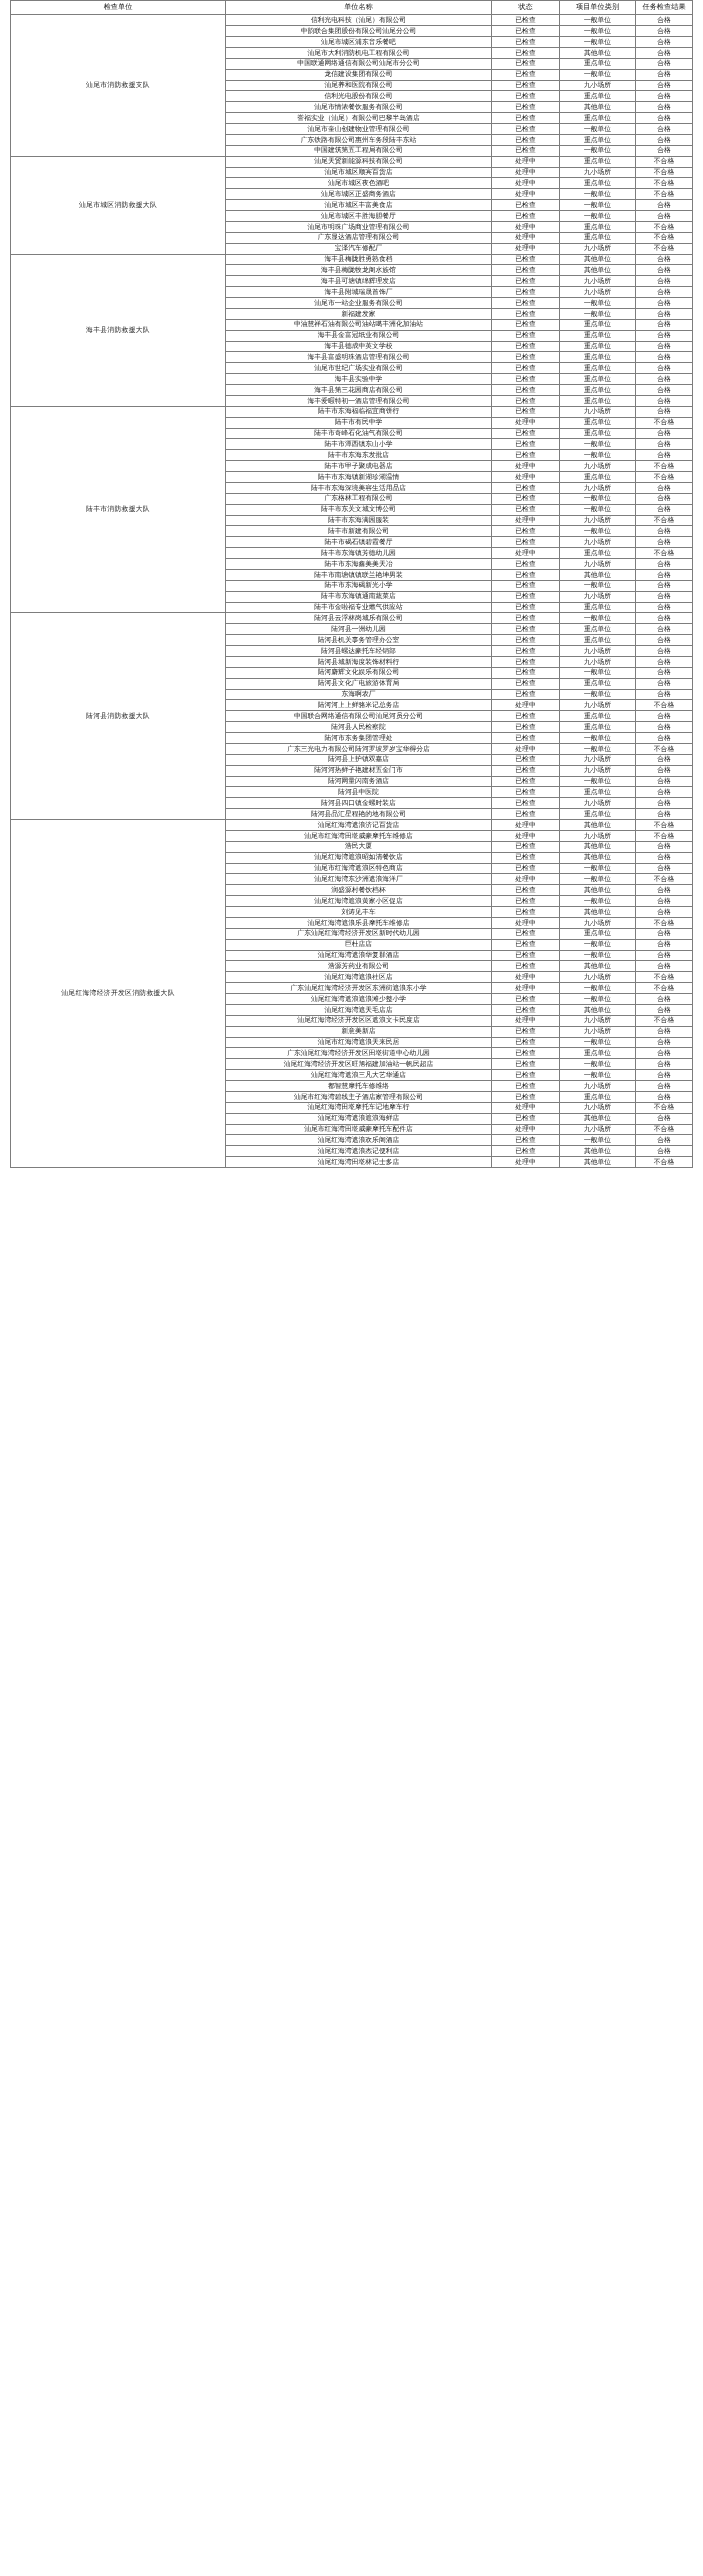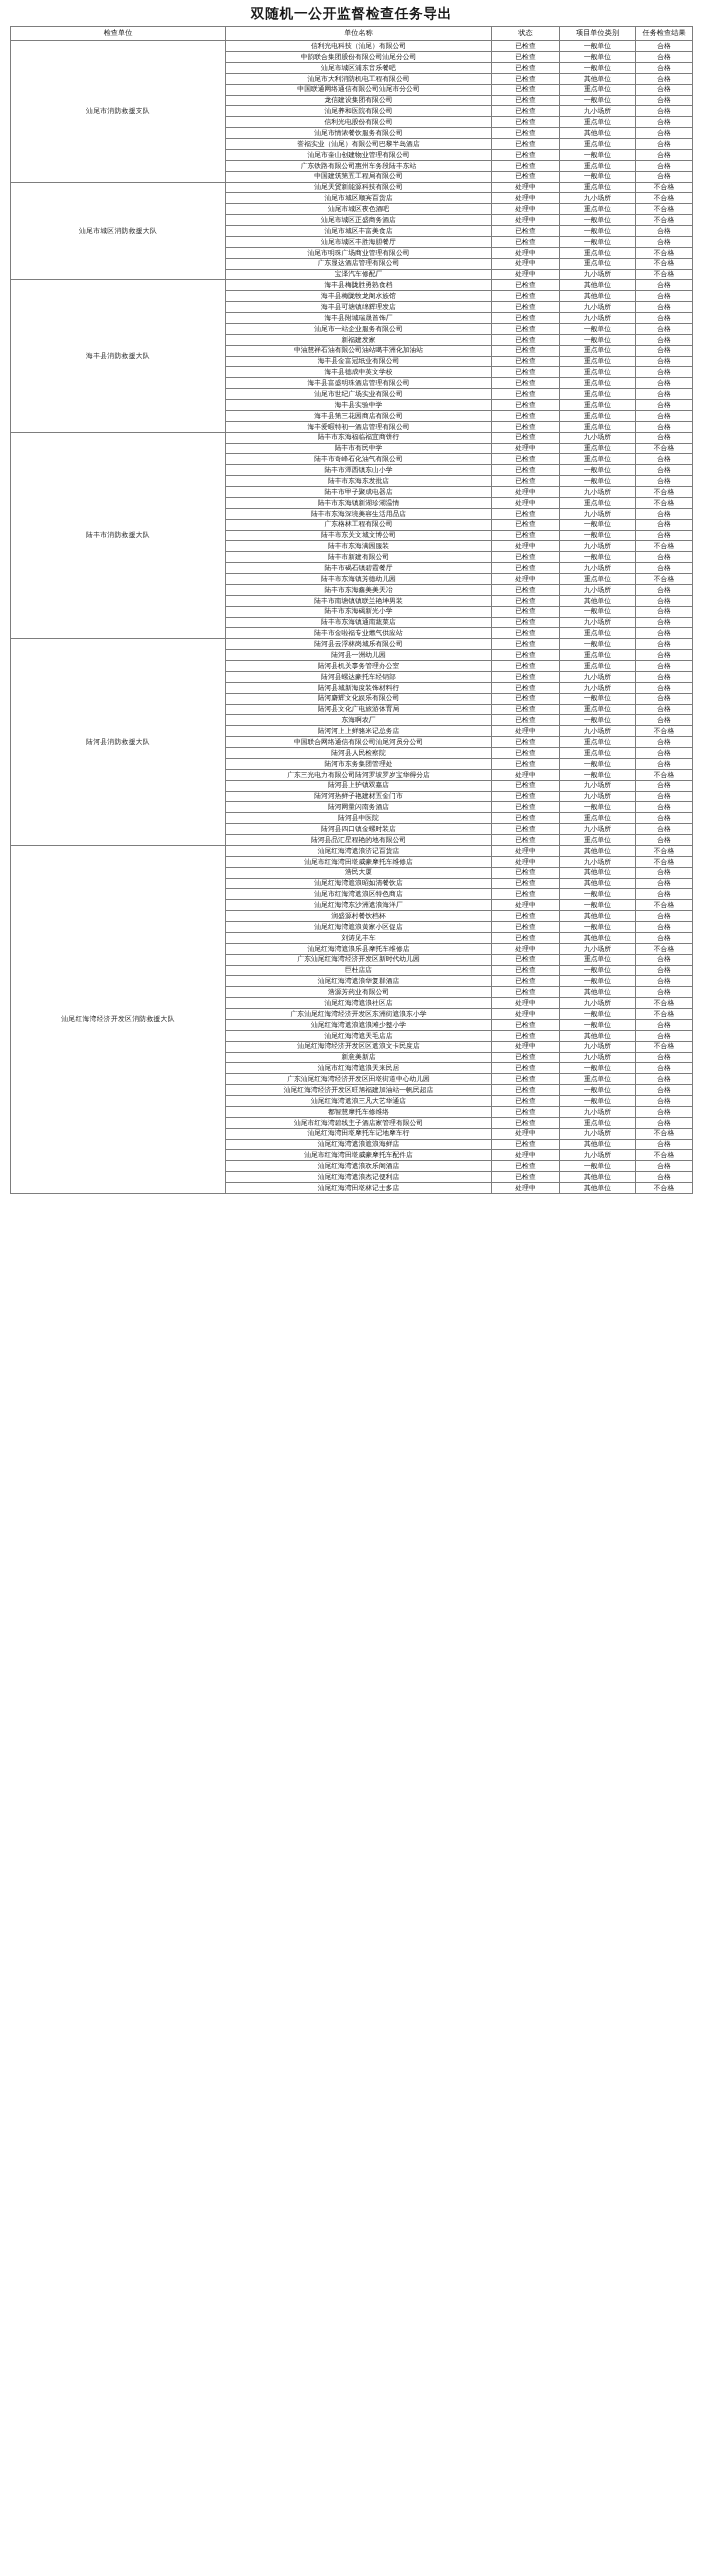--- a/index.html
+++ b/index.html
@@ -58,21 +58,20 @@
     letter-spacing:0.3px;
   }
   td.name-cell{font-size:6.8px;}
   td.sm{font-size:6.8px;}
 </style>
 </head>
 <body>
 
 <div id="page">
 
-  <div class="doc-title">双随机一公开监督检查任务导出</div>
 
   <table class="grid">
     <colgroup>
       <col class="c-unit">
         <col class="c-name">
         <col class="c-status">
         <col class="c-type">
         <col class="c-result">
     </colgroup>
     <thead>

